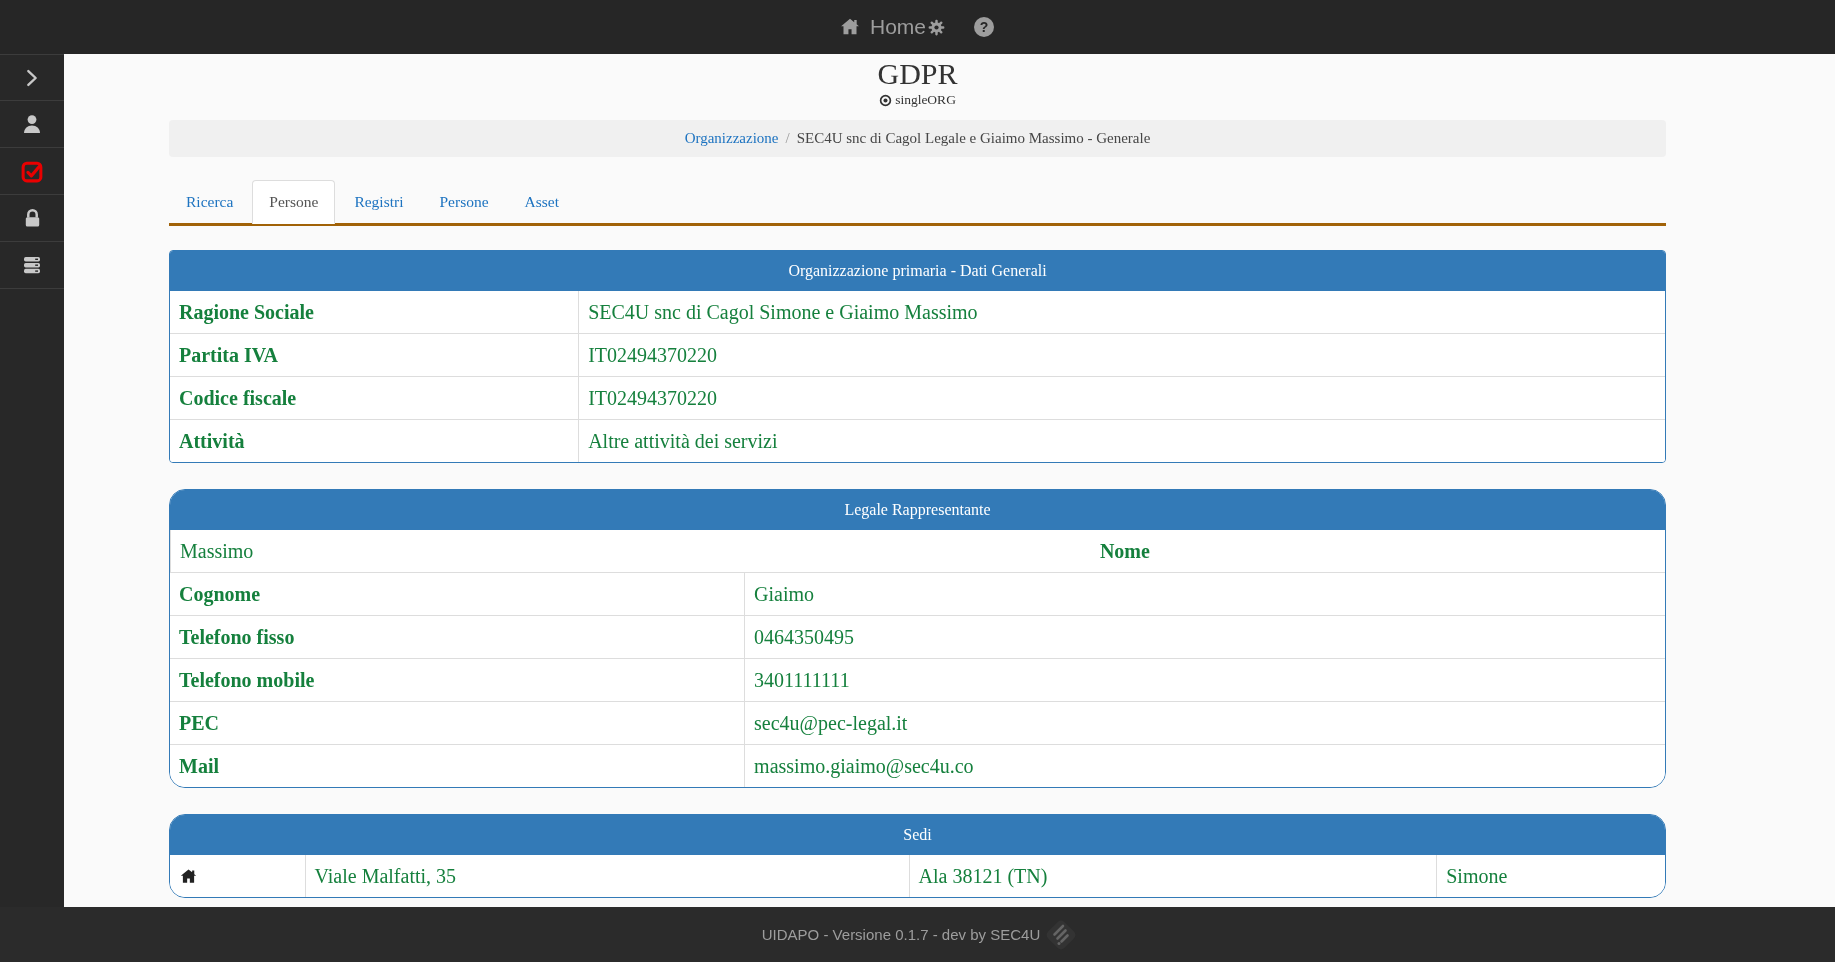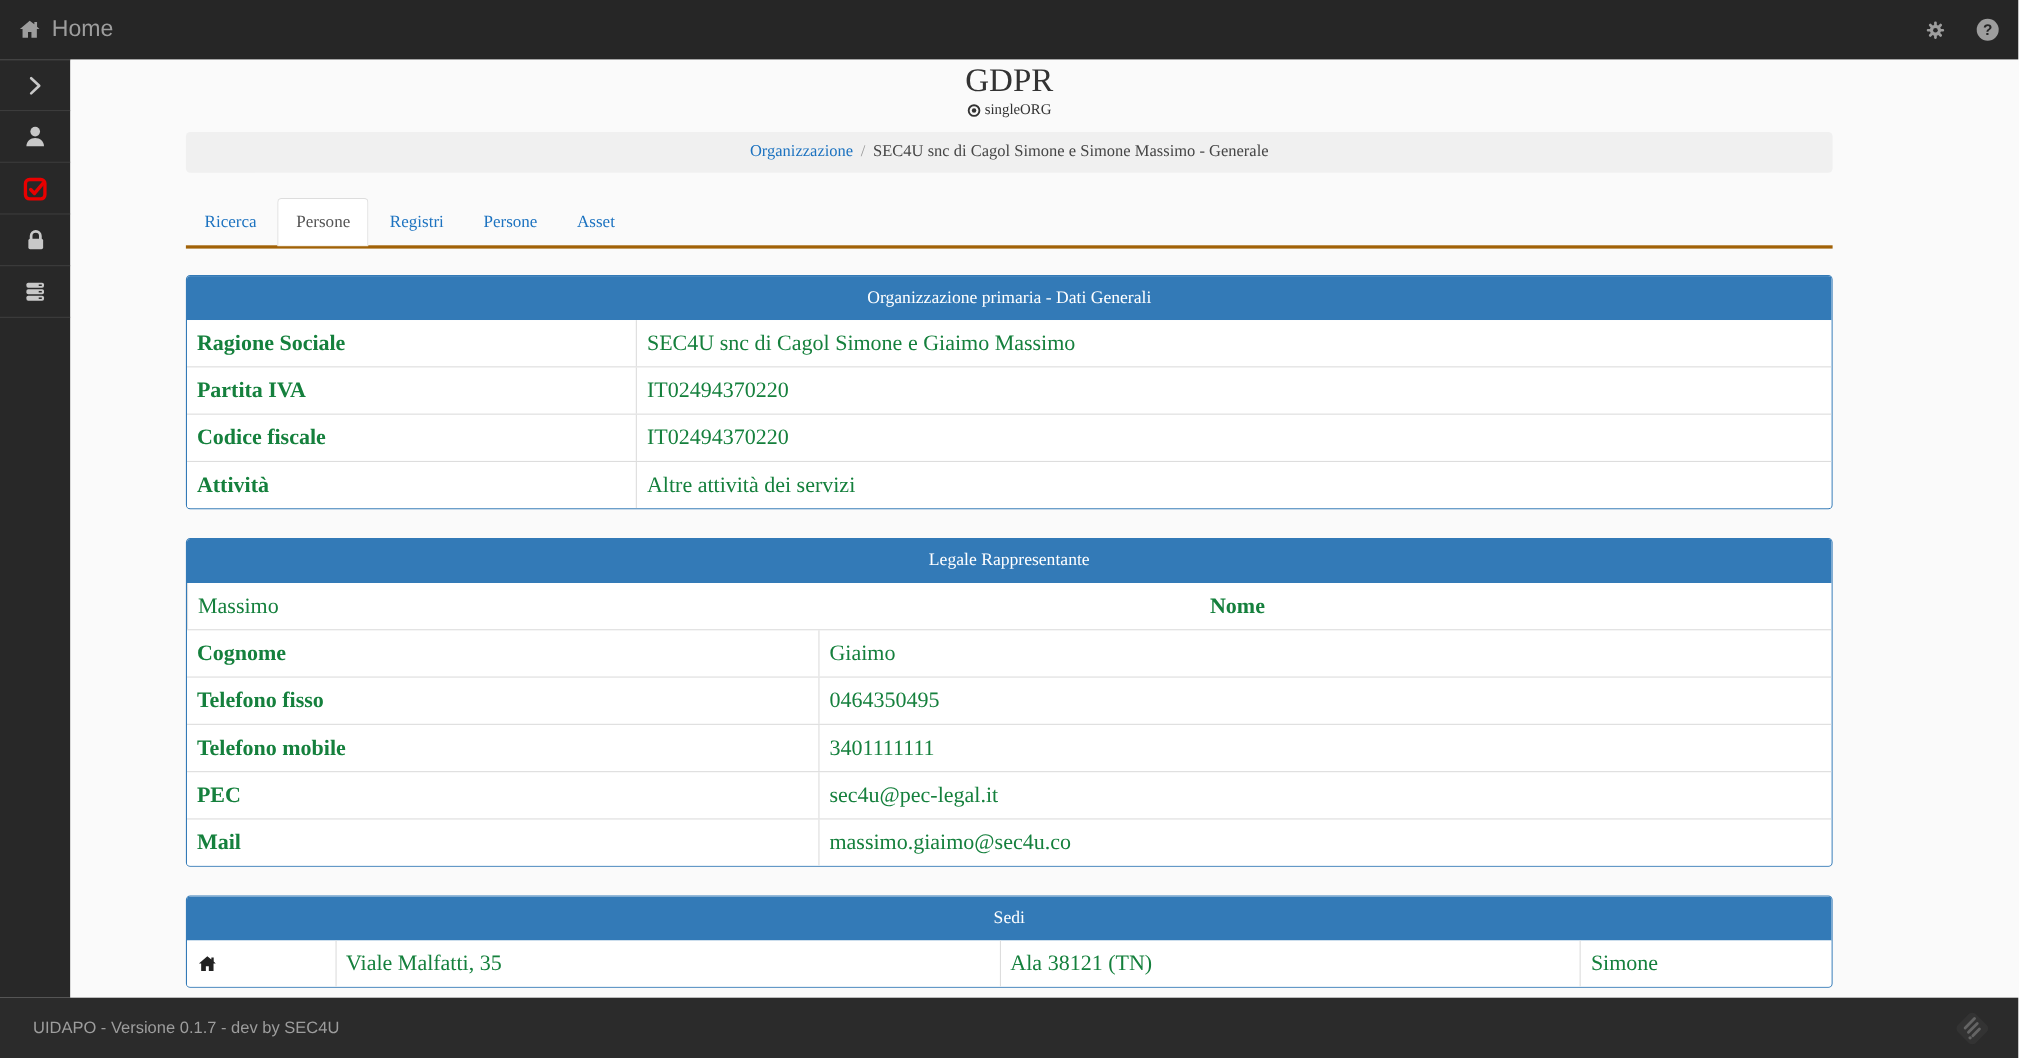--- a/index.html
+++ b/index.html
@@ -6,21 +6,21 @@
   html,body { width:1835px; height:962px; overflow:hidden; }
   body {
     font-family:"Liberation Sans", sans-serif;
     background:#fafafa; color:#333; position:relative;
   }
 
   
   .topbar {
     position:absolute; top:0; left:0; right:0; height:54px;
     background:#262626; display:flex; align-items:center;
-    justify-content:space-between; padding:0 16px; z-index:5;
+    justify-content:center; padding:0 16px; z-index:5;
   }
   .topbar-left { display:flex; align-items:center; gap:9px; cursor:pointer; }
   .topbar-home-label { color:#9d9d9d; font-size:21px; }
   .topbar-right { display:flex; align-items:center; gap:27px; padding-right:2px; }
   .help-badge {
     width:20px; height:20px; border-radius:50%; background:#9d9d9d;
     color:#262626; font-weight:bold; font-size:14px;
     display:flex; align-items:center; justify-content:center;
   }
 
@@ -32,21 +32,21 @@
   .side-item {
     height:47px; display:flex; align-items:center; justify-content:center;
     border-bottom:1px solid #3c3c3c; cursor:pointer;
   }
   .side-item:first-child { border-top:1px solid #3c3c3c; }
 
   
   .footer {
     position:absolute; bottom:0; left:0; right:0; height:55px;
     background:#2b2b2b; display:flex; align-items:center;
-    justify-content:space-between; padding:0 21px 0 30px;
+    justify-content:center; padding:0 21px 0 30px;
   }
   .footer-text { color:#9d9d9d; font-size:15px; }
 
   
   .main {
     position:absolute; top:54px; left:64px; right:0; bottom:55px;
     background:#fafafa; overflow:hidden;
   }
   .container { width:1497px; margin-left:105px; padding-top:2px;font-family:Liberation Serif, serif; }
 
@@ -74,21 +74,21 @@
   .tab.active {
     background:#fff; border-color:#ddd; border-bottom-color:#fff;
     color:#555; cursor:default;
   }
 
   
   .panel {
     border:1px solid #337ab7; border-radius:4px; background:#fff;
     margin-top:24px; overflow:hidden;
   }
-  .panel + .panel { margin-top:26px; }
+  .panel + .panel { margin-top:26px;border-radius:16px; }
   .panel-heading {
     background:#337ab7; color:#fff; text-align:center;
     font-size:16px; line-height:20px; padding:10px 8px;
   }
   .prow { display:flex; background:#fff; }
   .prow + .prow { border-top:1px solid #ddd; }
   .cell { padding:10.5px 9px; font-size:20px; line-height:21px; color:#15803d; }
   .cell-label { font-weight:bold; }
   .cell-value { border-left:1px solid #ddd; flex:1; }
   .p1 .cell-label { width:27.3%; }
@@ -188,21 +188,21 @@
           <circle cx="8" cy="8" r="6" fill="none" stroke="#333" stroke-width="2.1"></circle>
           <circle cx="8" cy="8" r="2.5" fill="#333"></circle>
         </svg>
       </span>
       <span>singleORG</span>
     </div>
 
     <nav class="breadcrumb">
       <a>Organizzazione</a>
       <span class="sep">/</span>
-      <span>SEC4U snc di Cagol Simone e Simone Massimo - Generale</span>
+      <span>SEC4U snc di Cagol Legale e Giaimo Massimo - Generale</span>
     </nav>
 
     <div class="tabs">
       <div class="tab">Ricerca</div>
       <div class="tab active">Persone</div>
       <div class="tab">Registri</div>
       <div class="tab">Persone</div>
       <div class="tab">Asset</div>
     </div>
 

